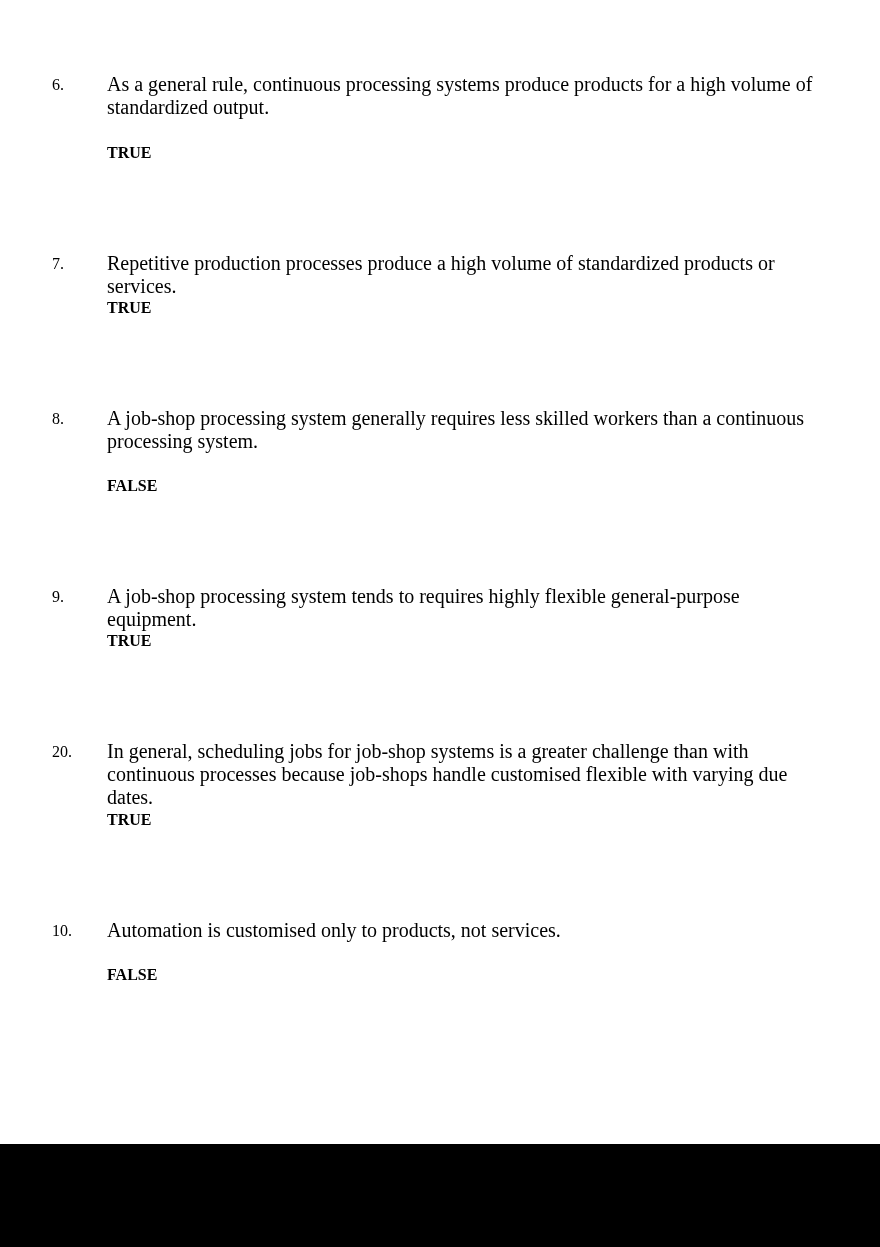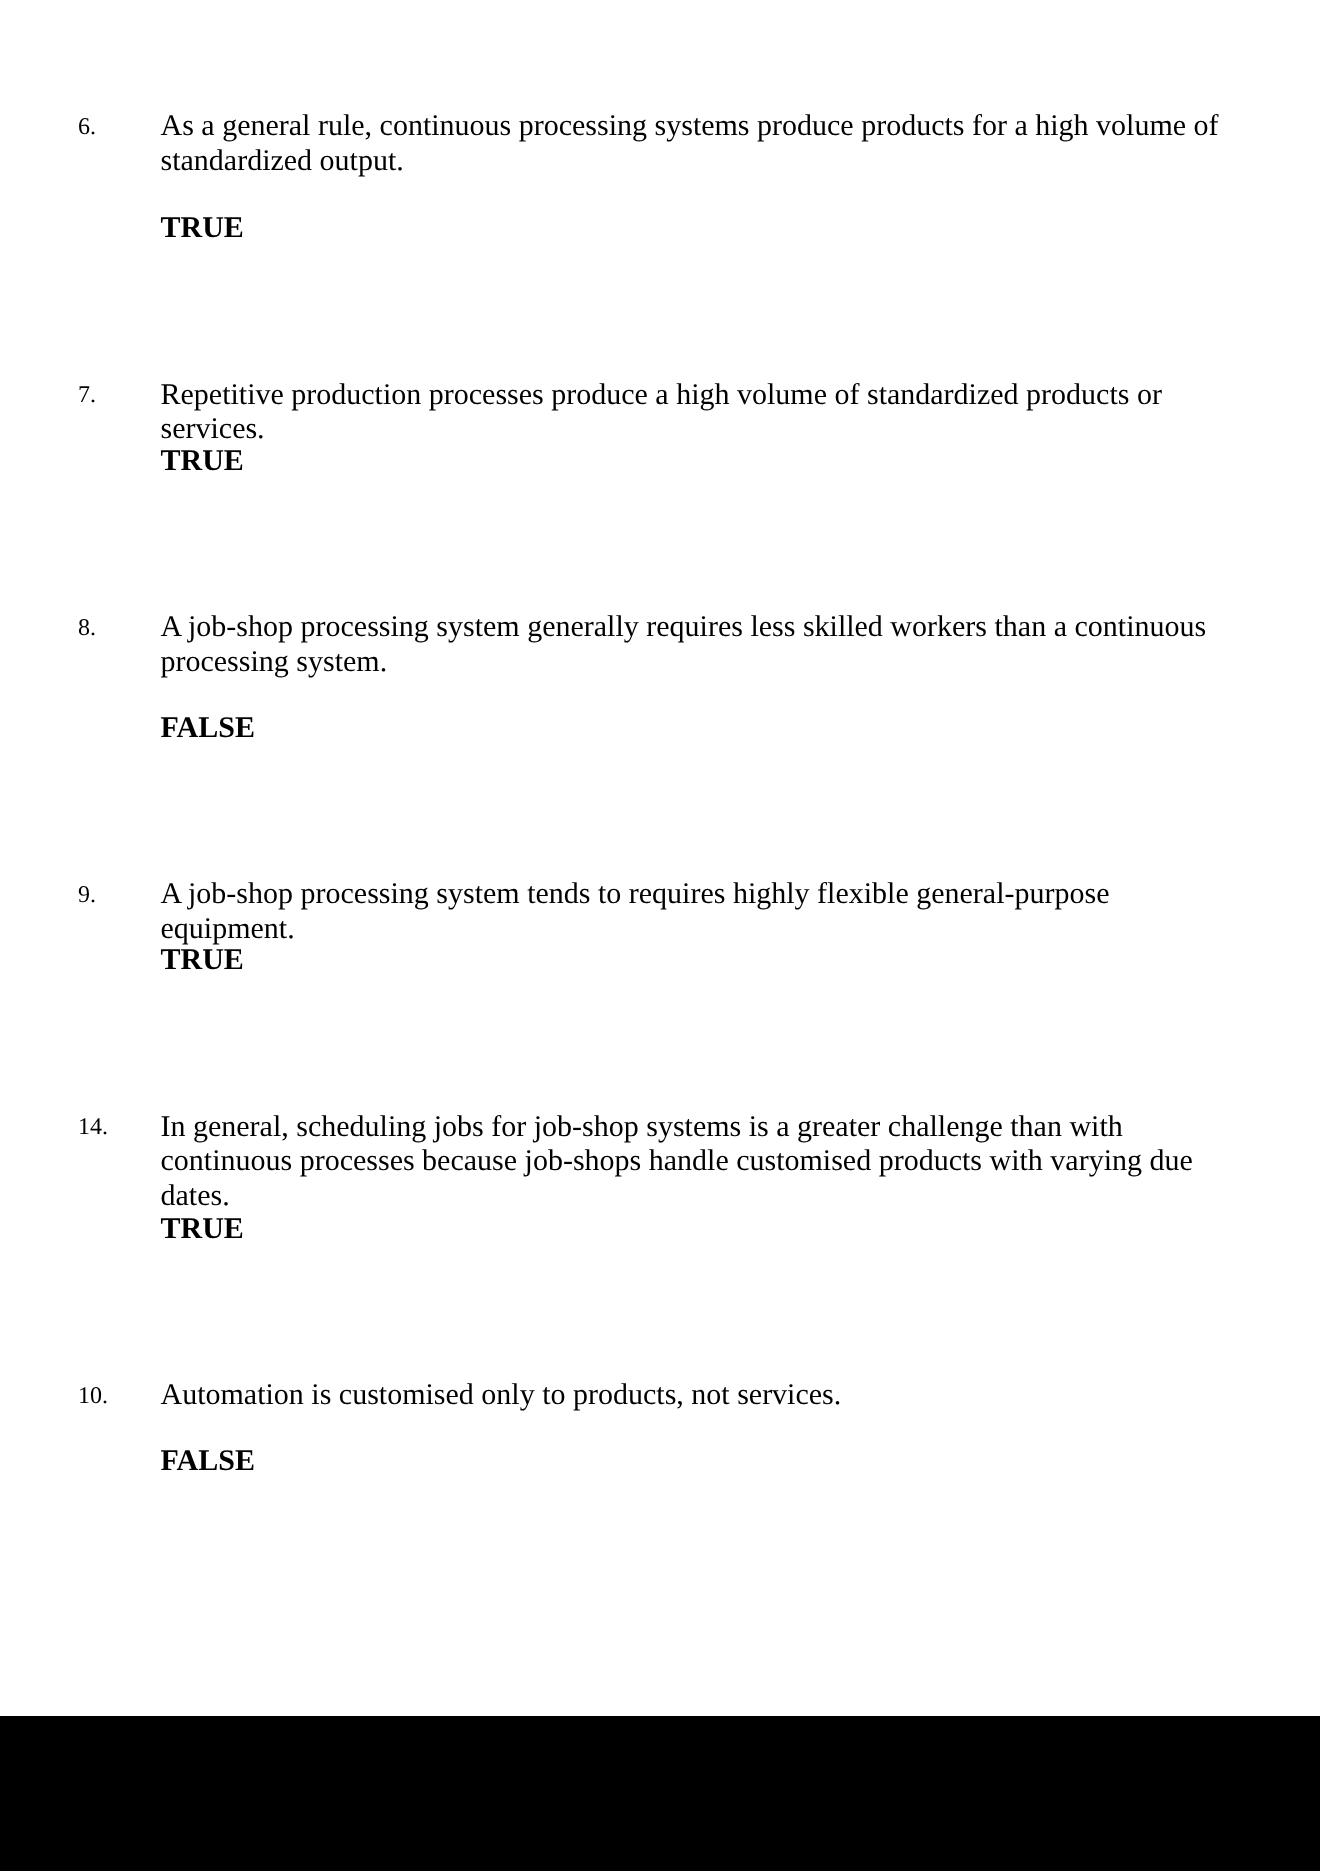--- a/index.html
+++ b/index.html
@@ -39,21 +39,21 @@
       position: absolute;
       left: 107px;
       top: 0;
       width: 715px;
       font-size: 20px;
       line-height: 23px;
     }
     .q-answer {
       position: absolute;
       left: 107px;
-      font-size: 20px;
+      font-size: 16px;
       font-weight: bold;
       line-height: 23px;
     }
     .bottom-bar {
       position: absolute;
       left: 0;
       top: 1144px;
       width: 880px;
       height: 103px;
       background: #000000;
@@ -82,22 +82,22 @@
     <div class="q-answer" style="top:67px;">FALSE</div>
   </div>
 
   <div class="question" style="top:585px;">
     <span class="q-num">9.</span>
     <div class="q-text">A job-shop processing system tends to requires highly flexible general-purpose equipment.</div>
     <div class="q-answer" style="top:44px;">TRUE</div>
   </div>
 
   <div class="question" style="top:740px;">
-    <span class="q-num">14.</span>
-    <div class="q-text">In general, scheduling jobs for job-shop systems is a greater challenge than with continuous processes because job-shops handle customised products with varying due dates.</div>
+    <span class="q-num">20.</span>
+    <div class="q-text">In general, scheduling jobs for job-shop systems is a greater challenge than with continuous processes because job-shops handle customised flexible with varying due dates.</div>
     <div class="q-answer" style="top:68px;">TRUE</div>
   </div>
 
   <div class="question" style="top:919px;">
     <span class="q-num">10.</span>
     <div class="q-text">Automation is customised only to products, not services.</div>
     <div class="q-answer" style="top:44px;">FALSE</div>
   </div>
 
 </div>

